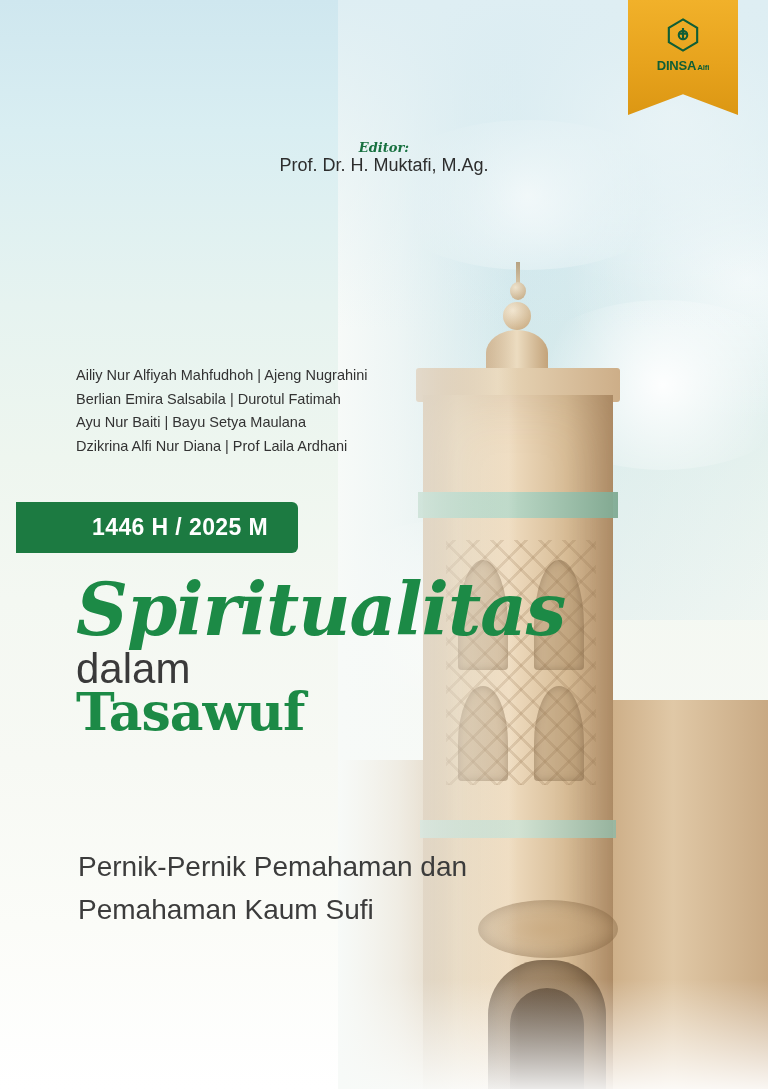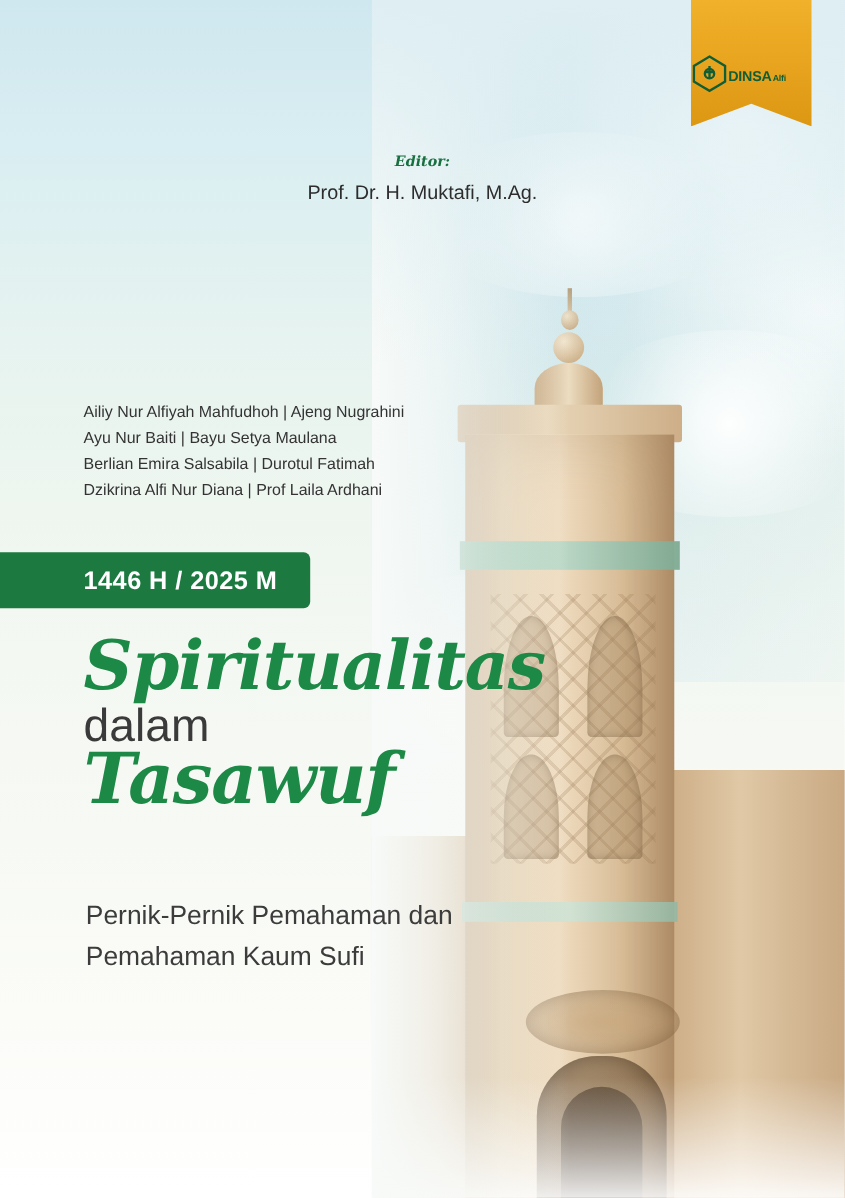--- a/index.html
+++ b/index.html
@@ -158,21 +158,21 @@
   }
 
   
   .ribbon {
     position:absolute;
     right:30px; top:0;
     width:110px; height:115px;
     background:linear-gradient(to bottom, #f1b12a 0%, #e7a31d 55%, #dc9713 100%);
     clip-path:polygon(0 0, 100% 0, 100% 100%, 50% 82%, 0 100%);
     z-index:60;
-    display:flex; flex-direction:row; align-items:center;
+    display:flex; flex-direction:column; align-items:center;
     padding-top:18px;
   }
   .ribbon-mark { width:34px; height:34px; }
   .ribbon-text {
     margin-top:6px;
     font-size:13px; font-weight:700; color:#0f5e36;
     letter-spacing:-0.2px;
     display:flex; align-items:baseline; gap:1px;
   }
   .ribbon-text .sm { font-size:8px; font-weight:700; }
@@ -181,63 +181,62 @@
   .editor-block {
     position:absolute; left:0; right:0; top:140px;
     text-align:center; z-index:50;
   }
   .editor-label {
     font-family:"DejaVu Serif", serif;
     font-size:13px; font-weight:700; color:#17703f;
     font-style:italic;
   }
   .editor-name {
-    margin-top:10px;
     font-size:18px; color:#2d2d2d; font-weight:400;
   }
 
   .authors {
     position:absolute; left:76px; top:364px; z-index:50;
     font-size:14.5px; line-height:1.63; color:#333333;
   }
 
   .year-badge {
-    position:absolute; left:0; top:502px; z-index:50;
+    position:absolute; left:16px; top:502px; z-index:50;
     background:#1c7a41;
     color:#ffffff;
     padding:12px 30px 12px 76px;
     font-size:23px; font-weight:700;
     letter-spacing:0.4px;
     border-radius:0 6px 6px 0;
     display:inline-block;
     text-align:right;
   }
 
   .title-wrap { position:absolute; left:76px; top:575px; z-index:50; }
   .title-1 {
     font-family:"DejaVu Serif", serif;
-    font-size:62px; font-weight:700; font-style:italic;
+    font-size:72px; font-weight:700; font-style:italic;
     color:#1c8a46; line-height:0.96;
     letter-spacing:-1px;
   }
   .title-2 {
     font-size:42px; font-weight:400; color:#3a3a3a;
     margin-top:4px; line-height:1;
   }
   .title-3 {
     font-family:"DejaVu Serif", serif;
-    font-size:64px; font-weight:700; font-style:italic;
+    font-size:52px; font-weight:700; 
     color:#1c8a46; line-height:1;
     margin-top:-4px;
     letter-spacing:-1px;
   }
 
   .subtitle {
-    position:absolute; left:78px; top:814px; z-index:50;
-    font-size:24px; color:#3c3c3c; line-height:1.55;
+    position:absolute; left:78px; top:845px; z-index:50;
+    font-size:28px; color:#3c3c3c; line-height:1.55;
   }
 </style>
 </head>
 <body>
 
 <div class="cover">
 
   <div class="photo">
     <div class="sky-wash"></div>
     <div class="cloud" style="left:40px; top:120px; width:300px; height:150px;"></div>
@@ -281,22 +280,22 @@
     </div>
   </div>
 
   <div class="editor-block">
     <div class="editor-label">Editor:</div>
     <div class="editor-name">Prof. Dr. H. Muktafi, M.Ag.</div>
   </div>
 
   <div class="authors">
     <div>Ailiy Nur Alfiyah Mahfudhoh | Ajeng Nugrahini</div>
+    <div>Berlian Emira Salsabila | Durotul Fatimah</div>
     <div>Ayu Nur Baiti | Bayu Setya Maulana</div>
-    <div>Berlian Emira Salsabila | Durotul Fatimah</div>
     <div>Dzikrina Alfi Nur Diana | Prof Laila Ardhani</div>
   </div>
 
   <div class="year-badge">1446 H / 2025 M</div>
 
   <div class="title-wrap">
     <div class="title-1">Spiritualitas</div>
     <div class="title-2">dalam</div>
     <div class="title-3">Tasawuf</div>
   </div>

